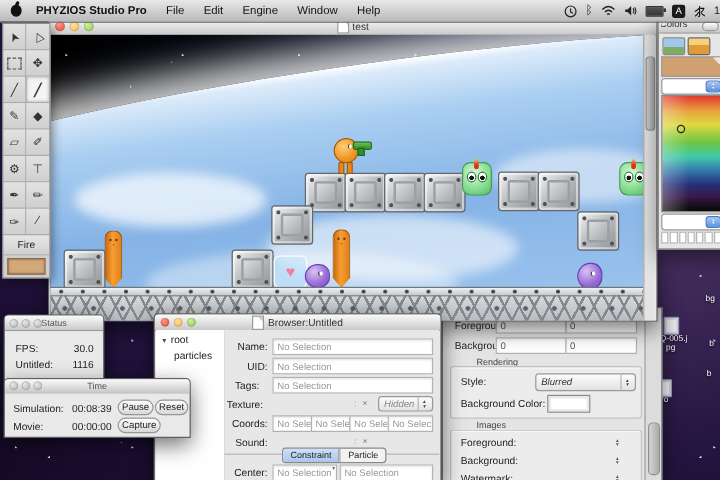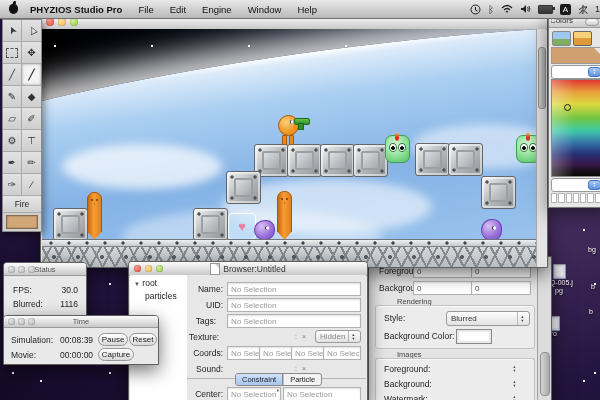--- a/index.html
+++ b/index.html
@@ -55,21 +55,21 @@
   .tl.gry{background:radial-gradient(circle at 35% 30%,#e8e8e8,#b0b0b0);}
   .docicon{width:8px;height:10px;background:#fff;border:1px solid #999;position:relative;}
   .docicon::after{content:"";position:absolute;right:0;top:0;border:2px solid #ccc;border-left-color:transparent;border-bottom-color:transparent;}
   .lbl{position:absolute;font-size:8.5px;color:#1d1d1d;white-space:nowrap;}
   .fld{position:absolute;background:#fff;border:1px solid #b2b2b2;font-size:8px;color:#9b9b9b;
     display:flex;align-items:center;padding:0 3px;overflow:hidden;white-space:nowrap;box-shadow:inset 0 1px 2px rgba(0,0,0,.12);}
   .fld.dark{color:#555;}
   .mbtn{position:absolute;font-size:8px;color:#222;background:linear-gradient(#ffffff,#d8d8d8);
     border:1px solid #979797;border-radius:8px;display:flex;align-items:center;justify-content:center;}
   .popup{position:absolute;background:linear-gradient(#fdfdfd,#e2e2e2);border:1px solid #9a9a9a;border-radius:3px;
-    font-size:8px;color:#333;display:flex;align-items:center;padding:0 2px 0 4px;}
+    font-size:8px;color:#333;display:flex;align-items:center;padding:0 2px 0 4px;font-style:italic;}
   .stp{margin-left:auto;width:9px;display:flex;flex-direction:column;align-items:center;justify-content:center;
     font-size:4.5px;line-height:4px;color:#444;border-left:1px solid #b5b5b5;height:100%;}
   .stpfree{position:absolute;width:9px;display:flex;flex-direction:column;align-items:center;font-size:4.5px;line-height:4px;color:#555;}
   .groupbox{position:absolute;border:1px solid #c2c2c2;border-radius:3px;background:#ececec;box-shadow:inset 0 1px 0 rgba(255,255,255,.7);}
   .seclbl{position:absolute;font-size:7.5px;color:#444;background:transparent;padding-left:20px;}
   .xicon{position:absolute;font-size:7px;color:#777;}
   .colonicon{position:absolute;font-size:7px;color:#888;}
   
   .canvas{position:absolute;left:1px;top:14px;width:495px;height:238px;overflow:hidden;
     background:linear-gradient(115deg,#000 0%,#04091a 45%,#0a1430 70%);}
@@ -214,20 +214,24 @@
           <span>▾</span>
         </div>
     </div>
     <div class="rscroll">
         <div class="rthumb"></div>
       </div>
   </div>
 
   <div class="win" style="left:40px;top:14px;width:506px;height:252px;z-index:2;">
     <div class="tbar" style="height:14px;">
+      <div class="tbtitle">
+        <span class="docicon"></span>
+        <span>test</span>
+      </div>
       <div class="lights">
         <span class="tl red"></span>
         <span class="tl yel"></span>
         <span class="tl grn"></span>
       </div>
     </div>
     <div class="canvas">
       <div class="stars"></div>
       <div class="planet"></div>
       <div class="cloud" style="left:20px;top:115px;width:160px;height:45px;"></div>
@@ -486,21 +490,21 @@
     <div class="tbar" style="height:12px;">
       <div class="tbtitle" style="font-size:7.5px;color:#555;">Status</div>
       <div class="lights" style="gap:3px;margin-left:4px;">
         <span class="tl sm gry"></span>
         <span class="tl sm gry"></span>
         <span class="tl sm gry"></span>
       </div>
     </div>
     <div class="lbl" style="left:9px;top:22px;">FPS:</div>
     <div class="lbl" style="left:42px;top:22px;width:32px;text-align:right;">30.0</div>
-    <div class="lbl" style="left:9px;top:36px;">Blurred:</div>
+    <div class="lbl" style="left:9px;top:36px;">Untitled:</div>
     <div class="lbl" style="left:42px;top:36px;width:32px;text-align:right;">1116</div>
   </div>
 
   <div class="win" style="left:3px;top:315px;width:154px;height:48px;z-index:6;">
     <div class="tbar" style="height:11px;">
       <div class="tbtitle" style="font-size:7.5px;color:#555;">Time</div>
       <div class="lights" style="gap:3px;margin-left:4px;">
         <span class="tl sm gry"></span>
         <span class="tl sm gry"></span>
         <span class="tl sm gry"></span>

